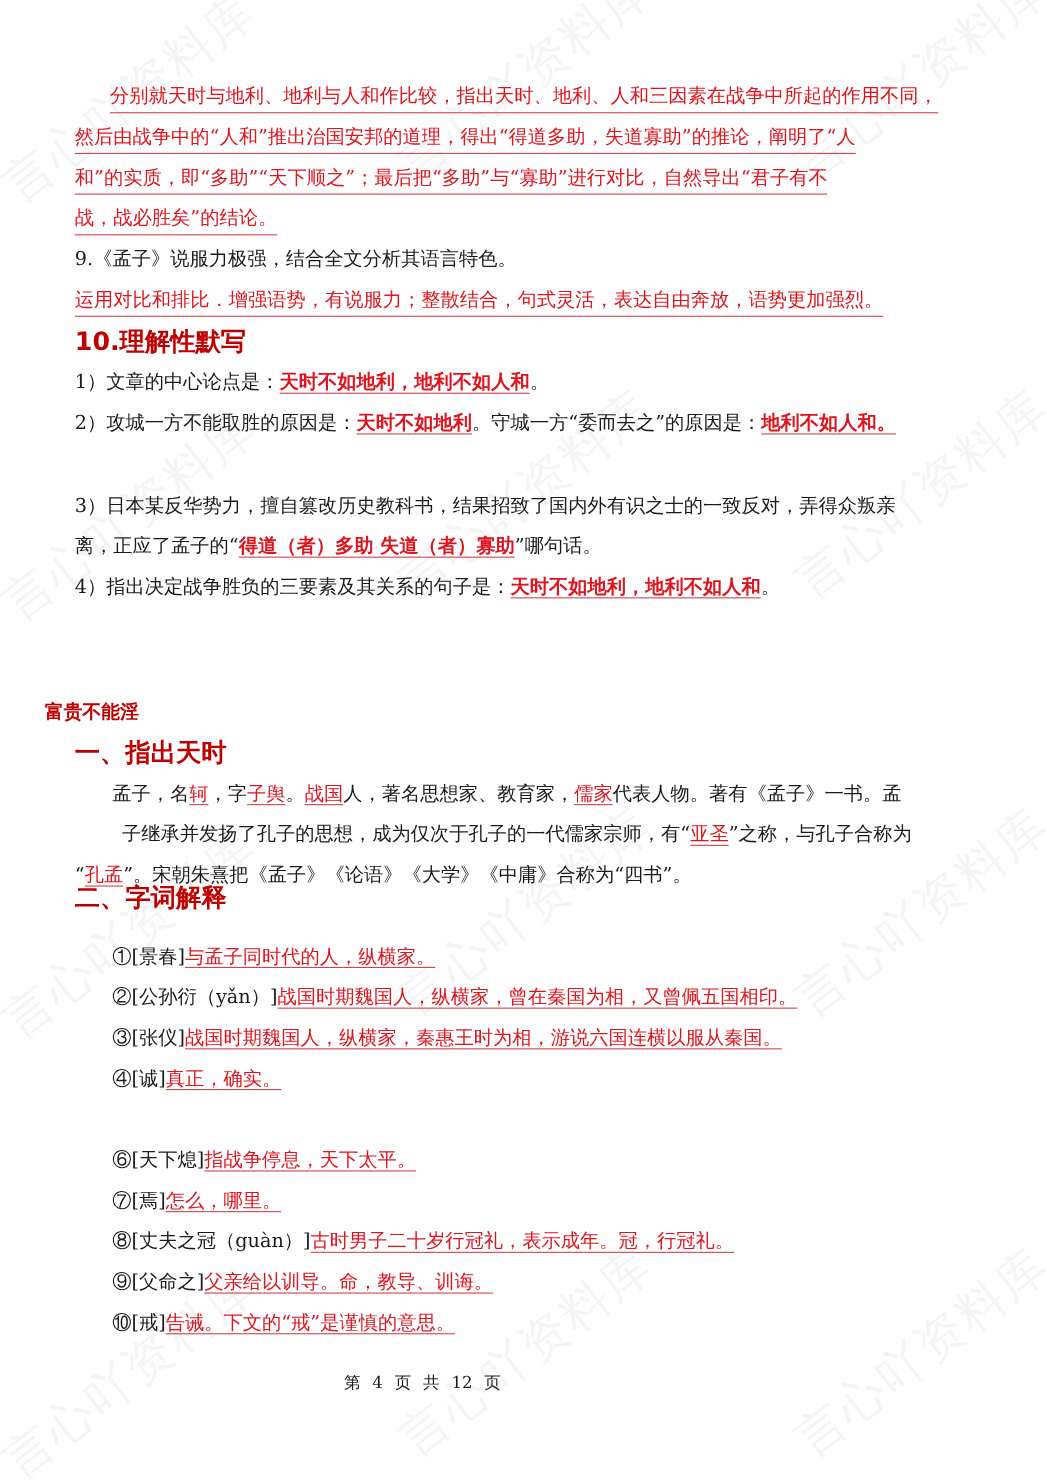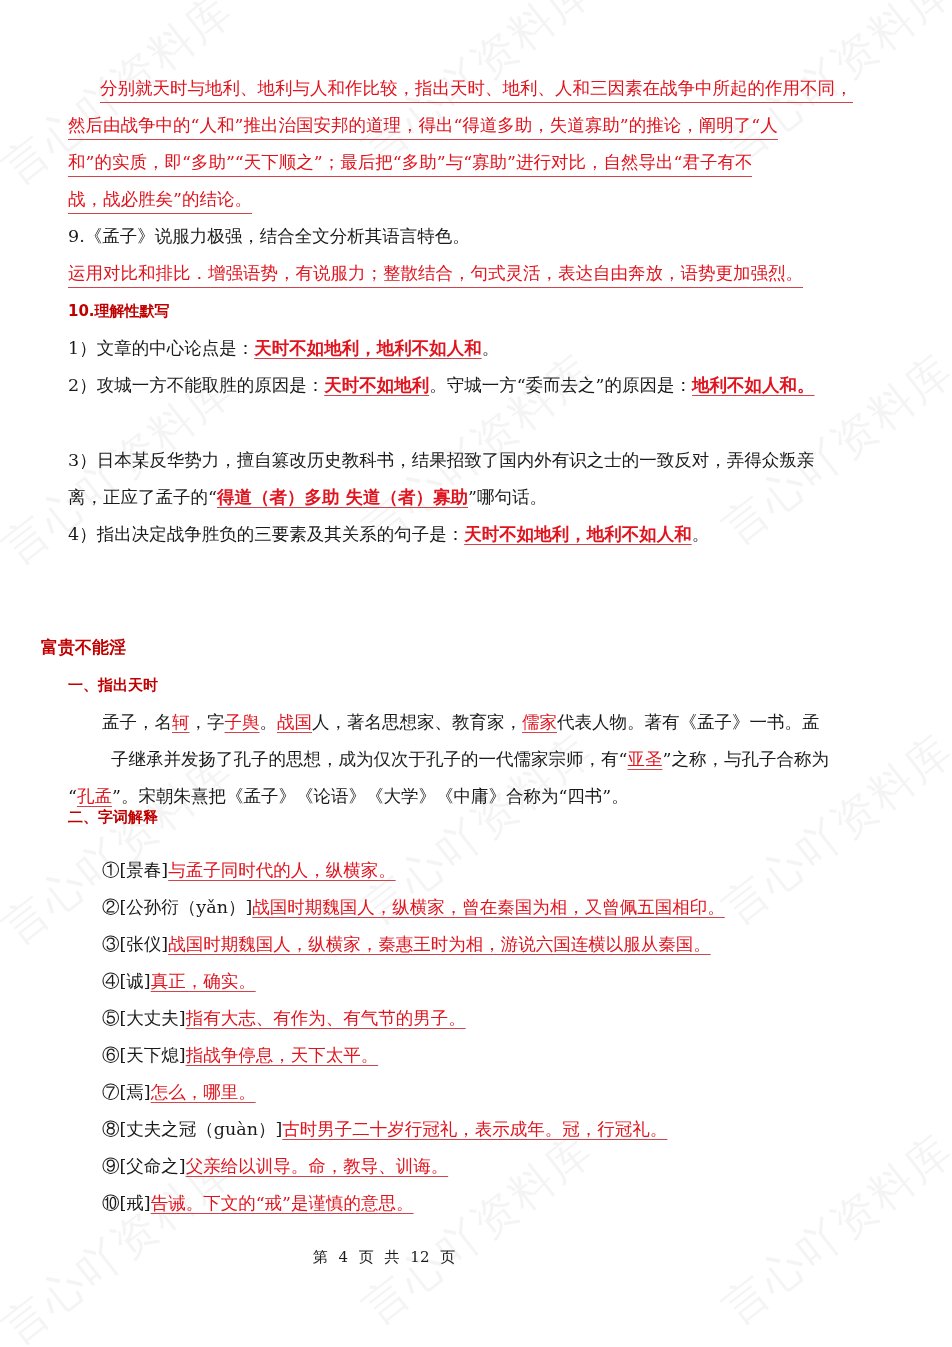--- a/index.html
+++ b/index.html
@@ -27,21 +27,21 @@
       line-height: 24px;
       white-space: nowrap;
     }
     .indent { left: 102px; }
     .ul-red { color: #e0141e; text-decoration: underline; text-decoration-color: #d0454c; text-underline-offset: 4px; }
     .bold-red { color: #e0141e; font-weight: bold; text-decoration: underline; text-decoration-color: #d0454c; text-underline-offset: 4px; }
     .heading {
       font-family: "DejaVu Sans", sans-serif;
       color: #c00000;
       font-weight: bold;
-      font-size: 15px;
+      font-size: 23px;
     }
     .title {
       position: absolute;
       left: 0; width: 952px; text-align: left;
       font-family: "DejaVu Sans", sans-serif;
       color: #c00000; font-weight: bold; font-size: 17px;
       top: 636px;
       margin-left: 41px;
     }
     .footer {
@@ -105,21 +105,20 @@
   <div class="line" style="top:784px;">
     <span>“</span><span class="ul-red">孔孟</span><span>”。宋朝朱熹把《孟子》《论语》《大学》《中庸》合称为“四书”。</span>
   </div>
 
   <div class="line heading" style="top:805px;">二、字词解释</div>
 
   <div class="line indent" style="top:858px;"><span>①[景春]</span><span class="ul-red">与孟子同时代的人，纵横家。</span></div>
   <div class="line indent" style="top:895px;"><span>②[公孙衍（yǎn）]</span><span class="ul-red">战国时期魏国人，纵横家，曾在秦国为相，又曾佩五国相印。</span></div>
   <div class="line indent" style="top:932px;"><span>③[张仪]</span><span class="ul-red">战国时期魏国人，纵横家，秦惠王时为相，游说六国连横以服从秦国。</span></div>
   <div class="line indent" style="top:969px;"><span>④[诚]</span><span class="ul-red">真正，确实。</span></div>
-  <div class="line indent" style="top:1006px;"><span>⑤[大丈夫]</span><span class="ul-red">指有大志、有作为、有气节的男子。</span></div>
   <div class="line indent" style="top:1043px;"><span>⑥[天下熄]</span><span class="ul-red">指战争停息，天下太平。</span></div>
   <div class="line indent" style="top:1080px;"><span>⑦[焉]</span><span class="ul-red">怎么，哪里。</span></div>
   <div class="line indent" style="top:1117px;"><span>⑧[丈夫之冠（guàn）]</span><span class="ul-red">古时男子二十岁行冠礼，表示成年。冠，行冠礼。</span></div>
   <div class="line indent" style="top:1154px;"><span>⑨[父命之]</span><span class="ul-red">父亲给以训导。命，教导、训诲。</span></div>
   <div class="line indent" style="top:1191px;"><span>⑩[戒]</span><span class="ul-red">告诫。下文的“戒”是谨慎的意思。</span></div>
 
   <div class="footer">第 4 页 共 12 页</div>
 </div>
 
 </body></html>

